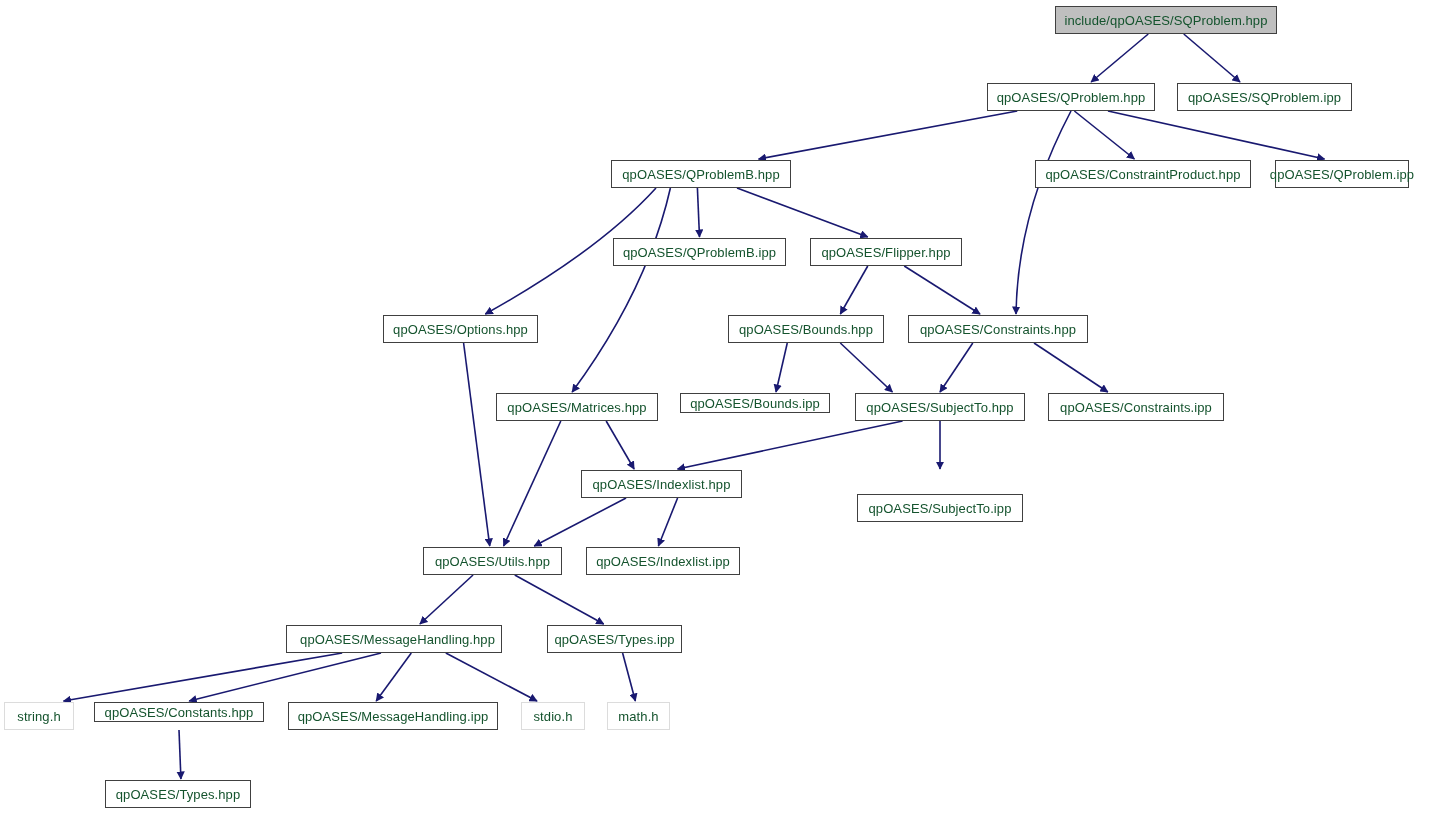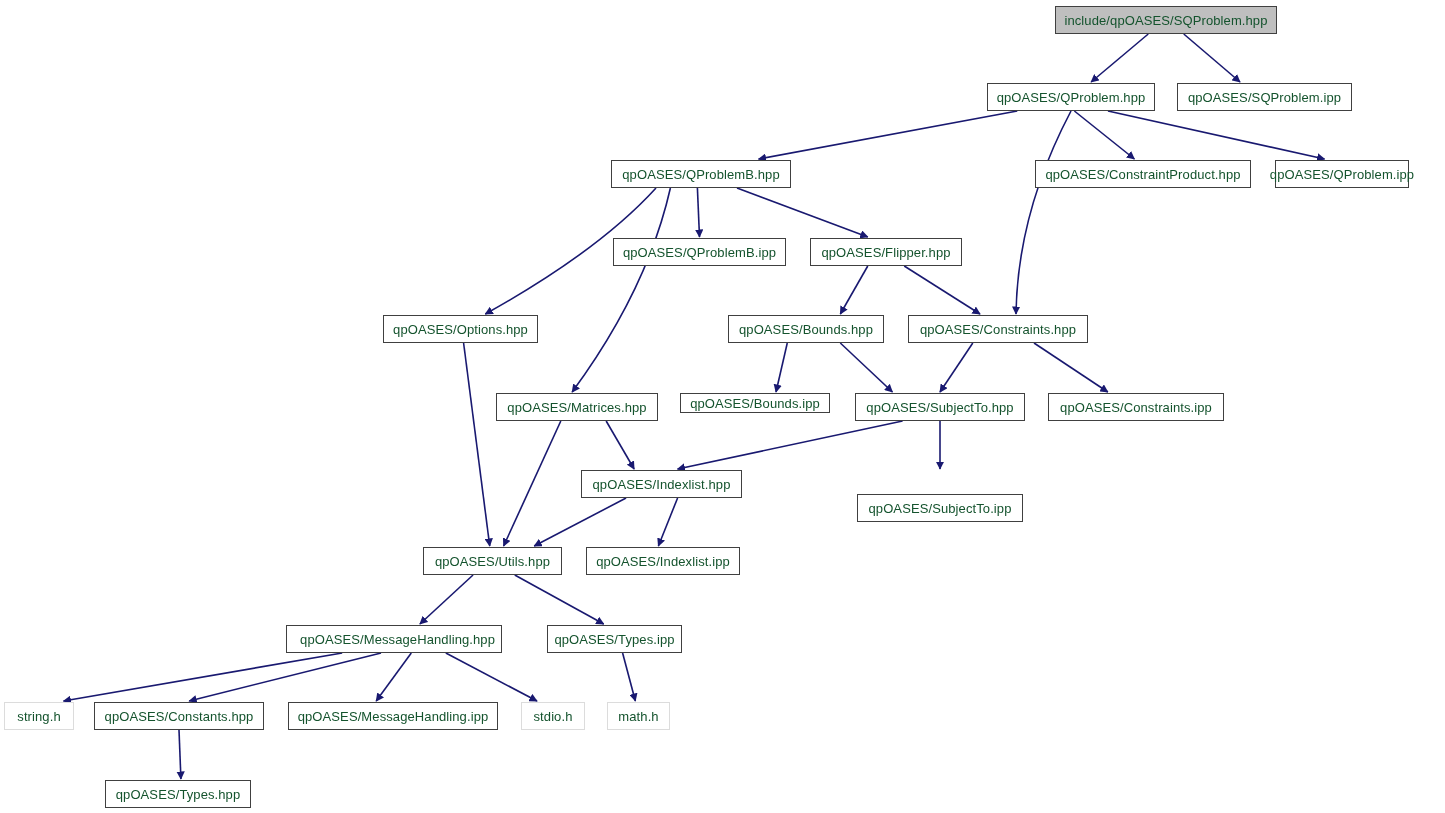--- a/index.html
+++ b/index.html
@@ -154,21 +154,21 @@
       </div>
       <div class="gnode" style="left: 286px; top: 625px; width: 216px; height: 28px; justify-content: flex-end;">
         <span class="lbl">qpOASES/MessageHandling.hpp</span>
       </div>
       <div class="gnode" style="left: 547px; top: 625px; width: 135px; height: 28px;">
         <span class="lbl">qpOASES/Types.ipp</span>
       </div>
       <div class="gnode sys" style="left: 4px; top: 702px; width: 70px; height: 28px;">
         <span class="lbl">string.h</span>
       </div>
-      <div class="gnode" style="left: 94px; top: 702px; width: 170px; height: 28px;">
+      <div class="gnode" style="left: 94px; top: 702px; width: 170px; height: 20px;">
         <span class="lbl">qpOASES/Constants.hpp</span>
       </div>
       <div class="gnode" style="left: 288px; top: 702px; width: 210px; height: 28px;">
         <span class="lbl">qpOASES/MessageHandling.ipp</span>
       </div>
       <div class="gnode sys" style="left: 521px; top: 702px; width: 64px; height: 28px;">
         <span class="lbl">stdio.h</span>
       </div>
       <div class="gnode sys" style="left: 607px; top: 702px; width: 63px; height: 28px;">
         <span class="lbl">math.h</span>

